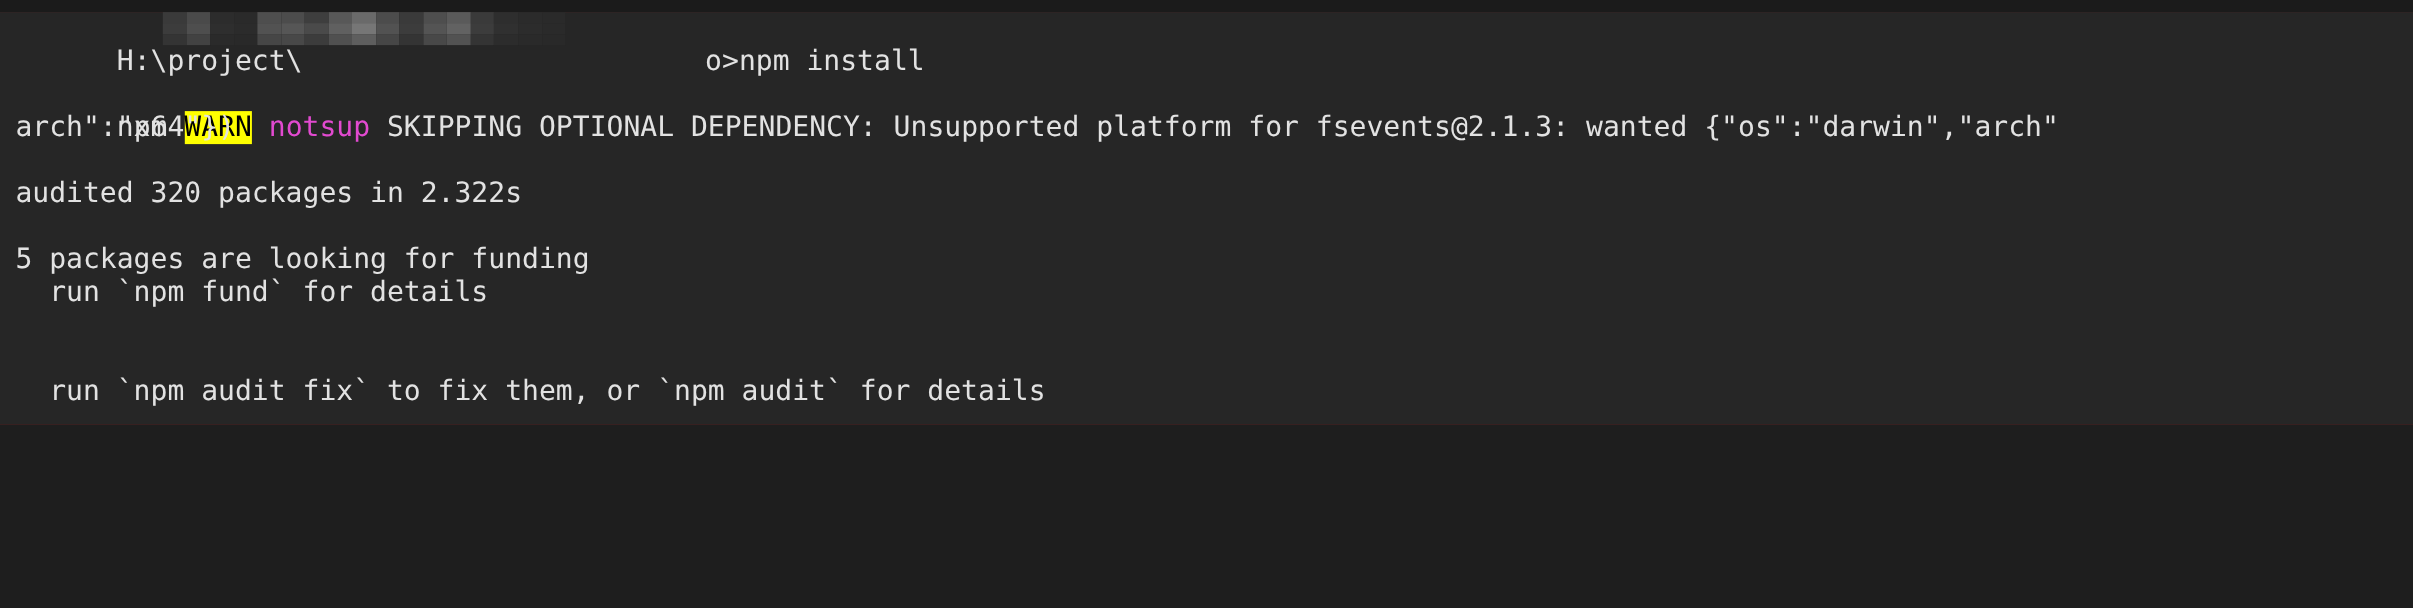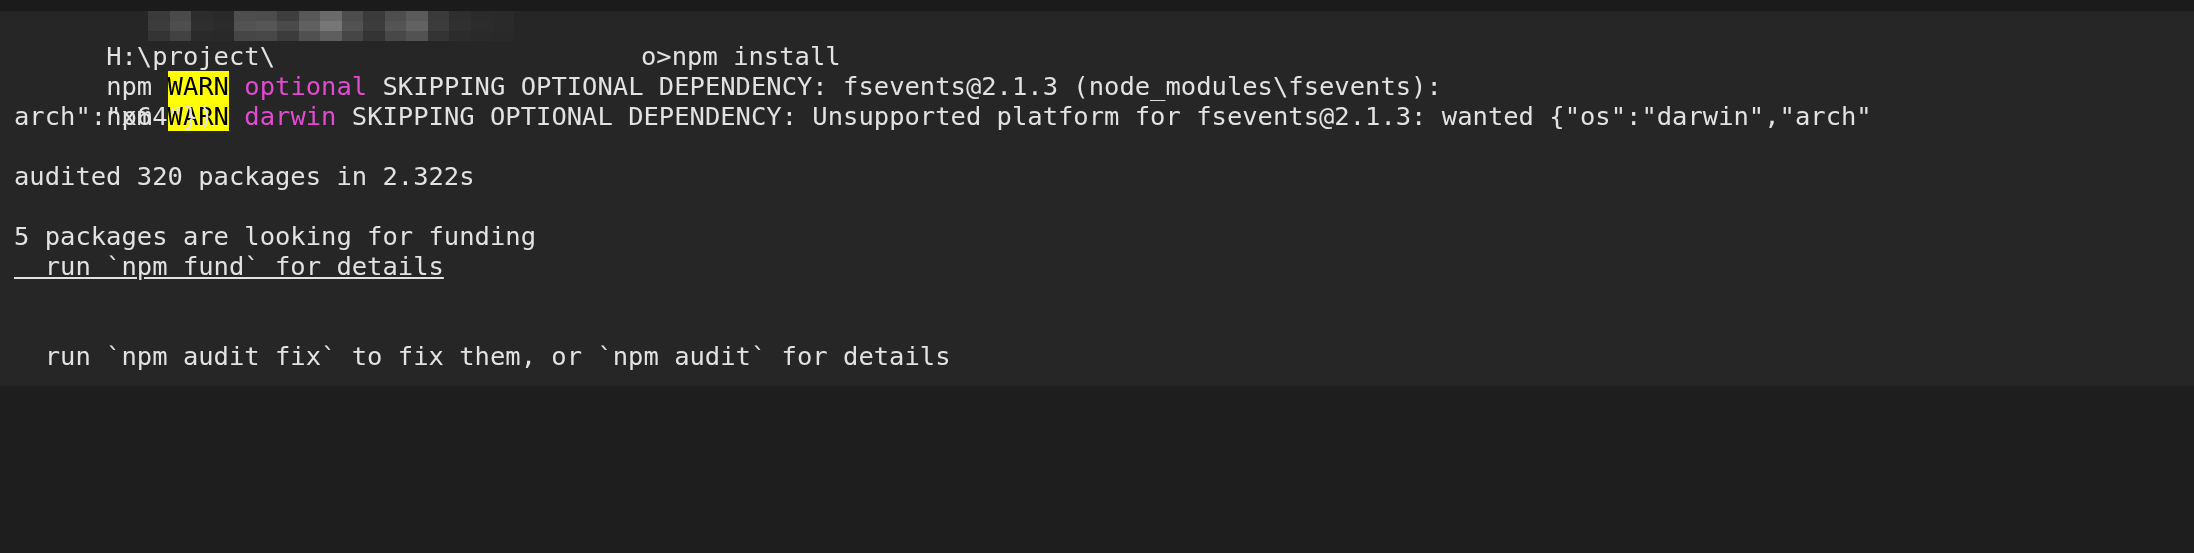--- a/index.html
+++ b/index.html
@@ -161,34 +161,31 @@
             <div class="blk" style="background: rgb(72, 72, 72); width: 22px;"></div>
             <div class="blk" style="background: rgb(82, 82, 82); width: 22px;"></div>
             <div class="blk" style="background: rgb(52, 52, 52); width: 22px;"></div>
             <div class="blk" style="background: rgb(44, 44, 44); width: 22px;"></div>
             <div class="blk" style="background: rgb(42, 42, 42); width: 22px;"></div>
             <div class="blk" style="background: rgb(41, 41, 41); width: 22px;"></div>
           </div>
         </div>
     </div>
 
-    <div class="line" style="top: 30px; color: rgb(226, 226, 226);">
-      <span>npm </span><span class="warn-badge" style="background: rgb(255, 255, 0); color: rgb(0, 0, 0);">WARN</span><span> </span><span class="tok-optional" style="color: rgb(226, 74, 208);">optional</span><span> SKIPPING OPTIONAL DEPENDENCY: fsevents@2.1.3 (node_modules\fsevents):</span>
-    </div>
 
     <div class="line" style="top: 60px; color: rgb(226, 226, 226);">
-      <span>npm </span><span class="warn-badge" style="background: rgb(255, 255, 0); color: rgb(0, 0, 0);">WARN</span><span> </span><span class="tok-notsup" style="color: rgb(226, 74, 208);">darwin</span><span> SKIPPING OPTIONAL DEPENDENCY: Unsupported platform for fsevents@2.1.3: wanted {"os":"darwin","arch"</span>
+      <span>npm </span><span class="warn-badge" style="background: rgb(255, 255, 0); color: rgb(0, 0, 0);">WARN</span><span> </span><span class="tok-notsup" style="color: rgb(226, 74, 208);">notsup</span><span> SKIPPING OPTIONAL DEPENDENCY: Unsupported platform for fsevents@2.1.3: wanted {"os":"darwin","arch"</span>
     </div>
 
     <div class="line" style="top: 90px; color: rgb(226, 226, 226);">arch":"x64"})</div>
 
     <div class="line" style="top: 150px; color: rgb(226, 226, 226);">audited 320 packages in 2.322s</div>
 
     <div class="line" style="top: 210px; color: rgb(226, 226, 226);">5 packages are looking for funding</div>
-    <div class="line" style="top: 240px; color: rgb(226, 226, 226); text-decoration: underline;">  run `npm fund` for details</div>
+    <div class="line" style="top: 240px; color: rgb(226, 226, 226);">  run `npm fund` for details</div>
 
     <div class="line" style="top: 330px; color: rgb(226, 226, 226); text-align: right;">  run `npm audit fix` to fix them, or `npm audit` for details</div>
 
   </div>
 
   <div id="lower-strip" style="background: rgb(30, 30, 30);"></div>
 
 </div>
 
 </body></html>

